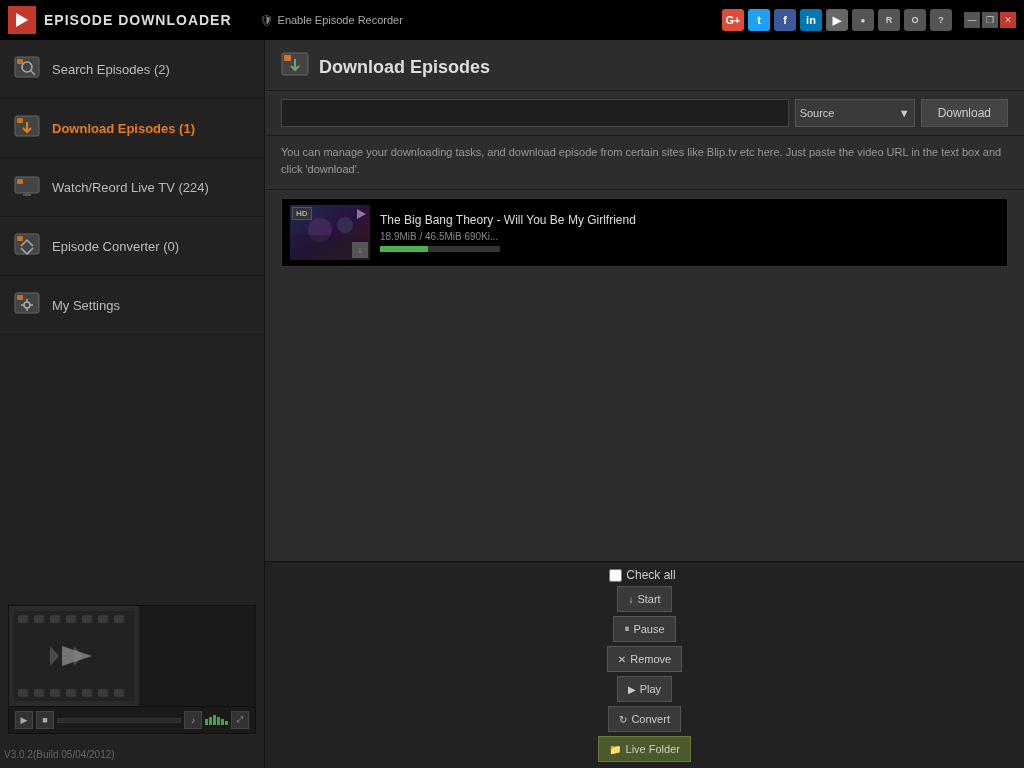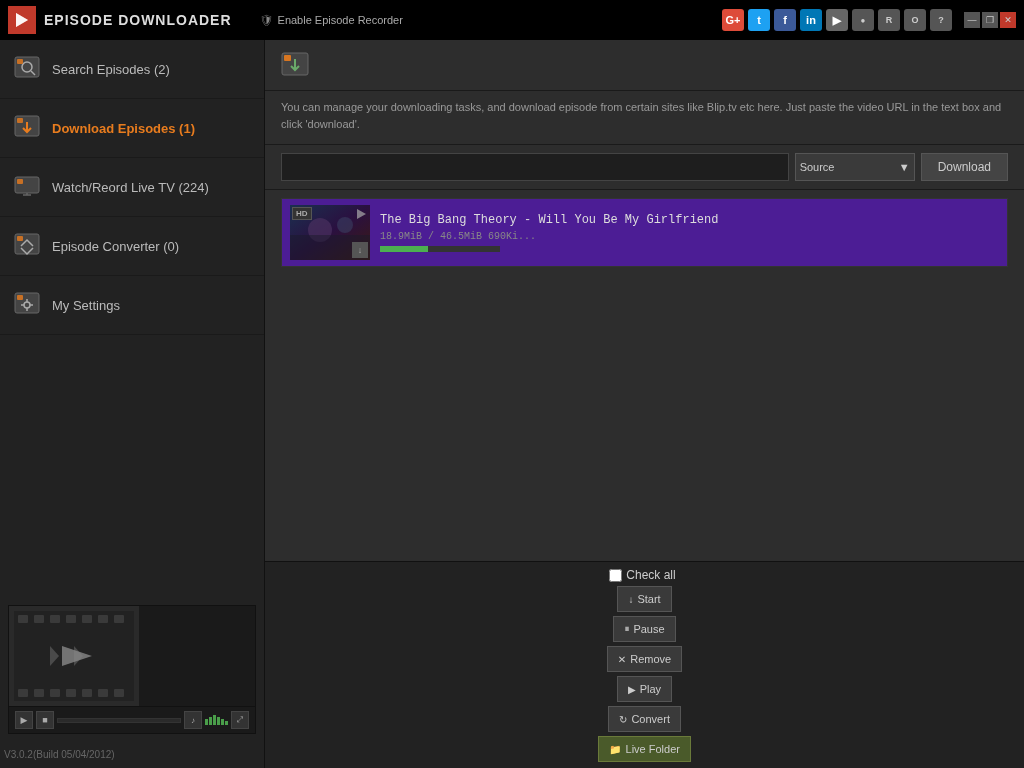--- a/index.html
+++ b/index.html
@@ -247,21 +247,21 @@
     
     #download-list {
       flex: 1;
       overflow-y: auto;
       padding: 8px 16px;
     }
     .download-item {
       display: flex;
       align-items: center;
       gap: 10px;
-      background: #4c1d95;
+      background: #000000;
       border: 1px solid #333;
       padding: 6px 8px;
       margin-bottom: 4px;
     }
     .item-thumbnail {
       width: 80px;
       height: 55px;
       background: #111;
       flex-shrink: 0;
       position: relative;
@@ -281,21 +281,20 @@
       left: 2px;
       background: #333;
       color: #aaa;
       font-size: 8px;
       font-weight: bold;
       padding: 1px 3px;
       border: 1px solid #555;
     }
     .item-info {
       flex: 1;
-      font-family: Liberation Mono, monospace;
     }
     .item-title {
       font-size: 12px;
       color: #ddd;
       margin-bottom: 4px;
     }
     .item-progress-text {
       font-size: 10px;
       color: #888;
       margin-bottom: 4px;
@@ -517,32 +516,33 @@
 
     <div id="content-header">
       <div id="header-icon">
         <svg width="28" height="28" viewBox="0 0 28 28" fill="none">
           <rect x="1" y="1" width="26" height="22" rx="2" fill="#444" stroke="#666" stroke-width="1"></rect>
           <rect x="3" y="3" width="7" height="6" rx="1" fill="#e87c1e" opacity="0.9"></rect>
           <line x1="14" y1="7" x2="14" y2="17" stroke="#6aaa6a" stroke-width="2"></line>
           <polyline points="10,14 14,18 18,14" stroke="#6aaa6a" stroke-width="2" fill="none"></polyline>
         </svg>
       </div>
-    </div>
-
-    <div id="content-desc">You can manage your downloading tasks, and download episode from certain sites like Blip.tv etc here. Just paste the video URL in the text box and click 'download'.</div>
+      <span id="content-title">Download Episodes</span>
+    </div>
 
     <div id="url-bar">
       <input type="text" id="url-input" placeholder="" style="flex: 1 1 0%; height: 28px; background: rgb(30, 30, 30); border: 1px solid rgb(68, 68, 68); color: rgb(204, 204, 204); padding: 0px 8px; font-size: 12px; outline: none;">
       <div id="source-select">
         <span>Source</span>
         <span>▼</span>
       </div>
       <button id="download-btn">Download</button>
     </div>
+
+    <div id="content-desc">You can manage your downloading tasks, and download episode from certain sites like Blip.tv etc here. Just paste the video URL in the text box and click 'download'.</div>
 
     <div id="download-list">
       <div class="download-item">
         <div class="item-thumbnail">
           <div class="thumb-img">
 
             <svg width="80" height="55" viewBox="0 0 80 55">
               <defs>
                 <linearGradient id="bg1" x1="0%" y1="0%" x2="100%" y2="100%">
                   <stop offset="0%" style="stop-color:#1a3050"></stop>

